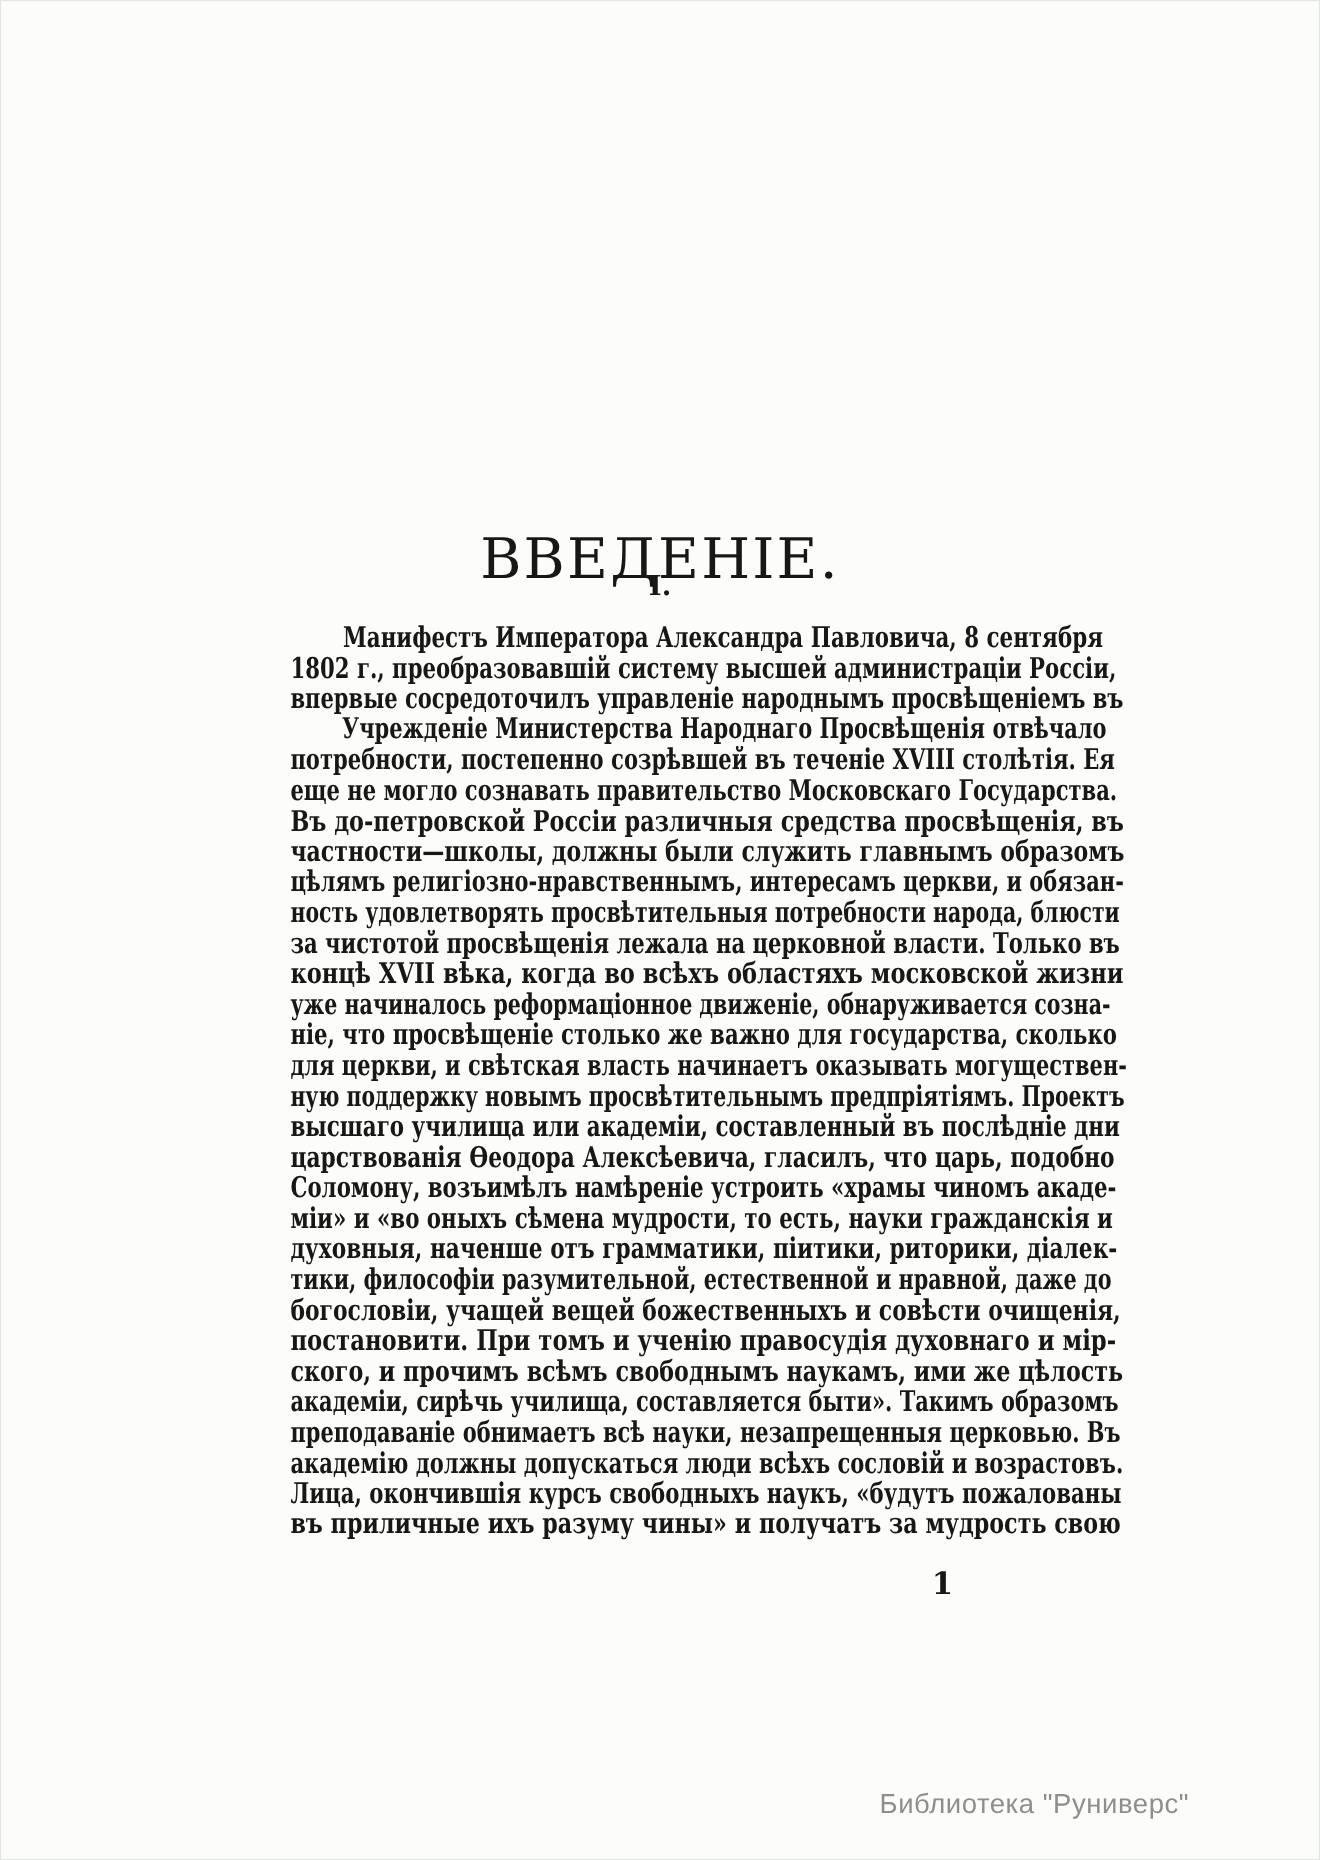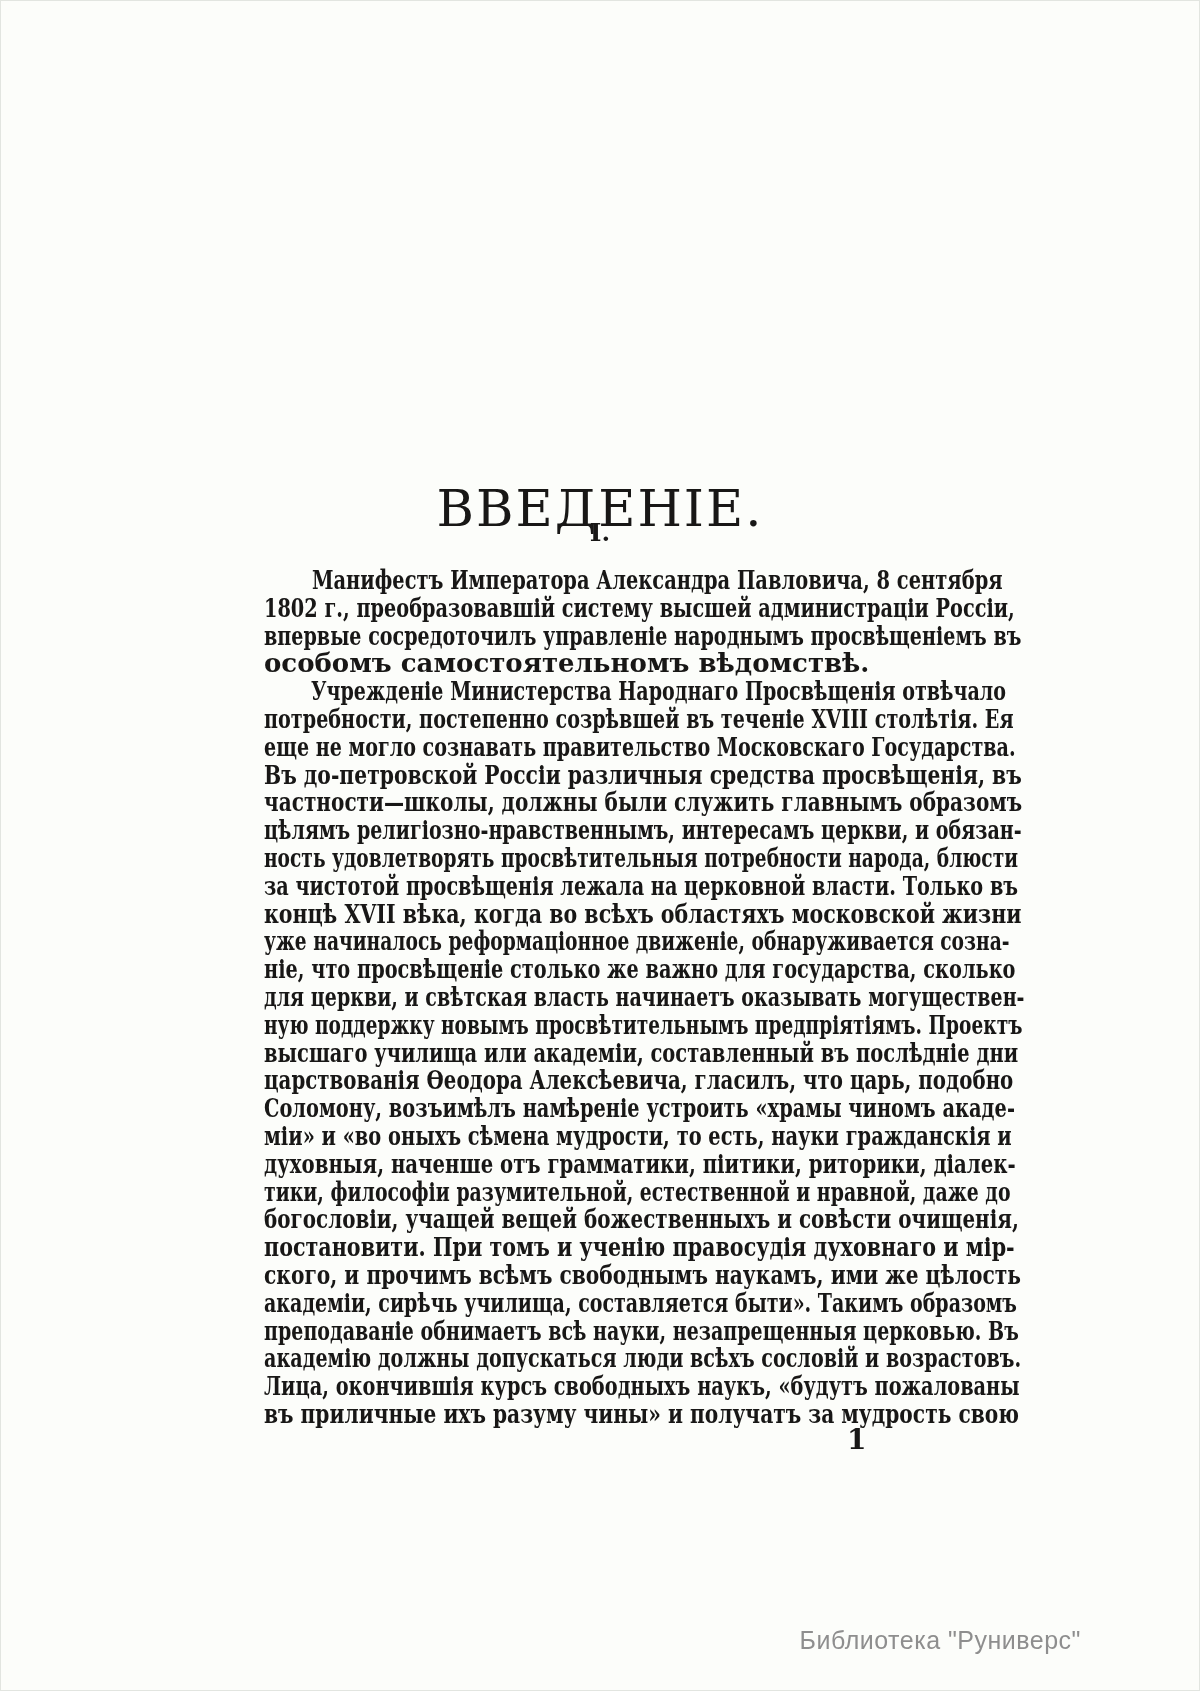--- a/index.html
+++ b/index.html
@@ -75,21 +75,20 @@
 
 <div class="page" style="background: rgb(252, 253, 250); color: rgb(24, 23, 22);">
   <h1 class="doc-title">ВВЕДЕНІЕ.</h1>
   <div class="section-num">I.</div>
   <div class="body-text">
     <div id="paragraphs">
         <div class="paragraph">
           <div class="line" style="transform: scaleX(0.7483);">Манифестъ Императора Александра Павловича, 8 сентября</div>
           <div class="line" style="transform: scaleX(0.7425);">1802 г., преобразовавшій систему высшей администраціи Россіи,</div>
           <div class="line" style="transform: scaleX(0.736);">впервые сосредоточилъ управленіе народнымъ просвѣщеніемъ въ</div>
-          <div class="line no-just">особомъ самостоятельномъ вѣдомствѣ.</div>
         </div>
         <div class="paragraph">
           <div class="line" style="transform: scaleX(0.7344);">Учрежденіе Министерства Народнаго Просвѣщенія отвѣчало</div>
           <div class="line" style="transform: scaleX(0.7377);">потребности, постепенно созрѣвшей въ теченіе XVIII столѣтія. Ея</div>
           <div class="line" style="transform: scaleX(0.736);">еще не могло сознавать правительство Московскаго Государства.</div>
           <div class="line" style="transform: scaleX(0.7814);">Въ до-петровской Россіи различныя средства просвѣщенія, въ</div>
           <div class="line" style="transform: scaleX(0.7715);">частности—школы, должны были служить главнымъ образомъ</div>
           <div class="line" style="transform: scaleX(0.7336);">цѣлямъ религіозно-нравственнымъ, интересамъ церкви, и обязан-</div>
           <div class="line" style="transform: scaleX(0.7157);">ность удовлетворять просвѣтительныя потребности народа, блюсти</div>
           <div class="line" style="transform: scaleX(0.7401);">за чистотой просвѣщенія лежала на церковной власти. Только въ</div>

